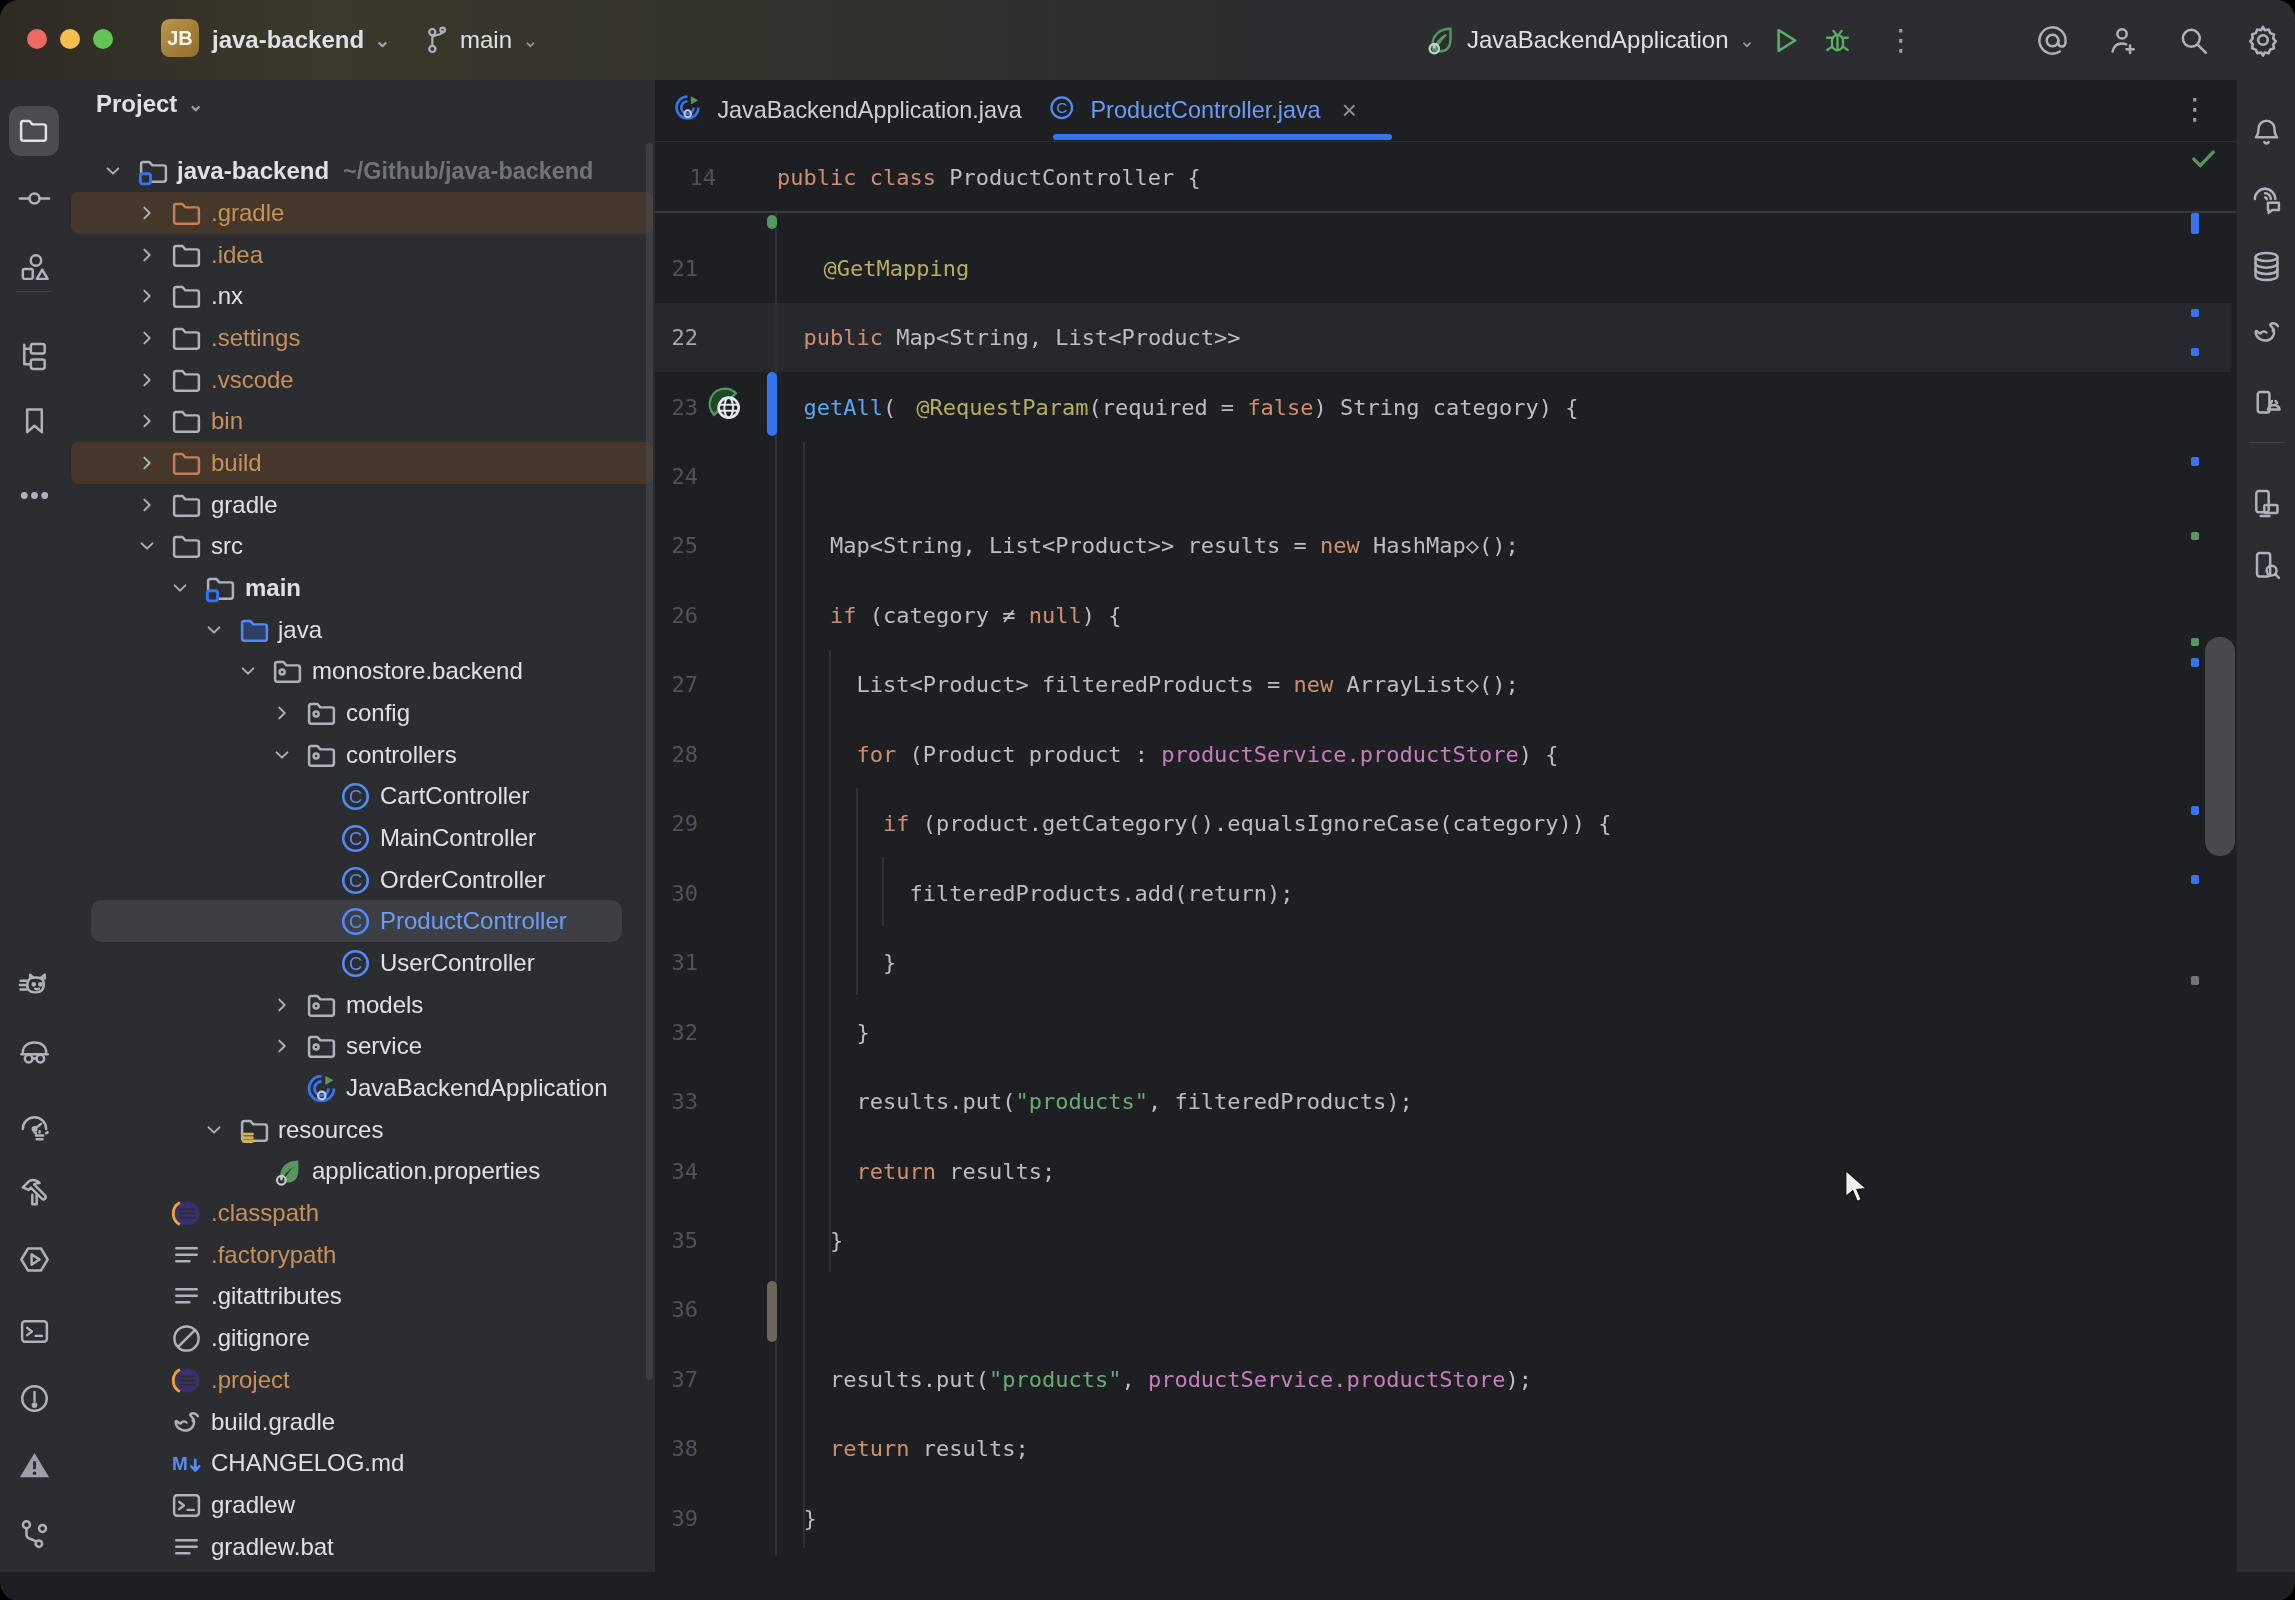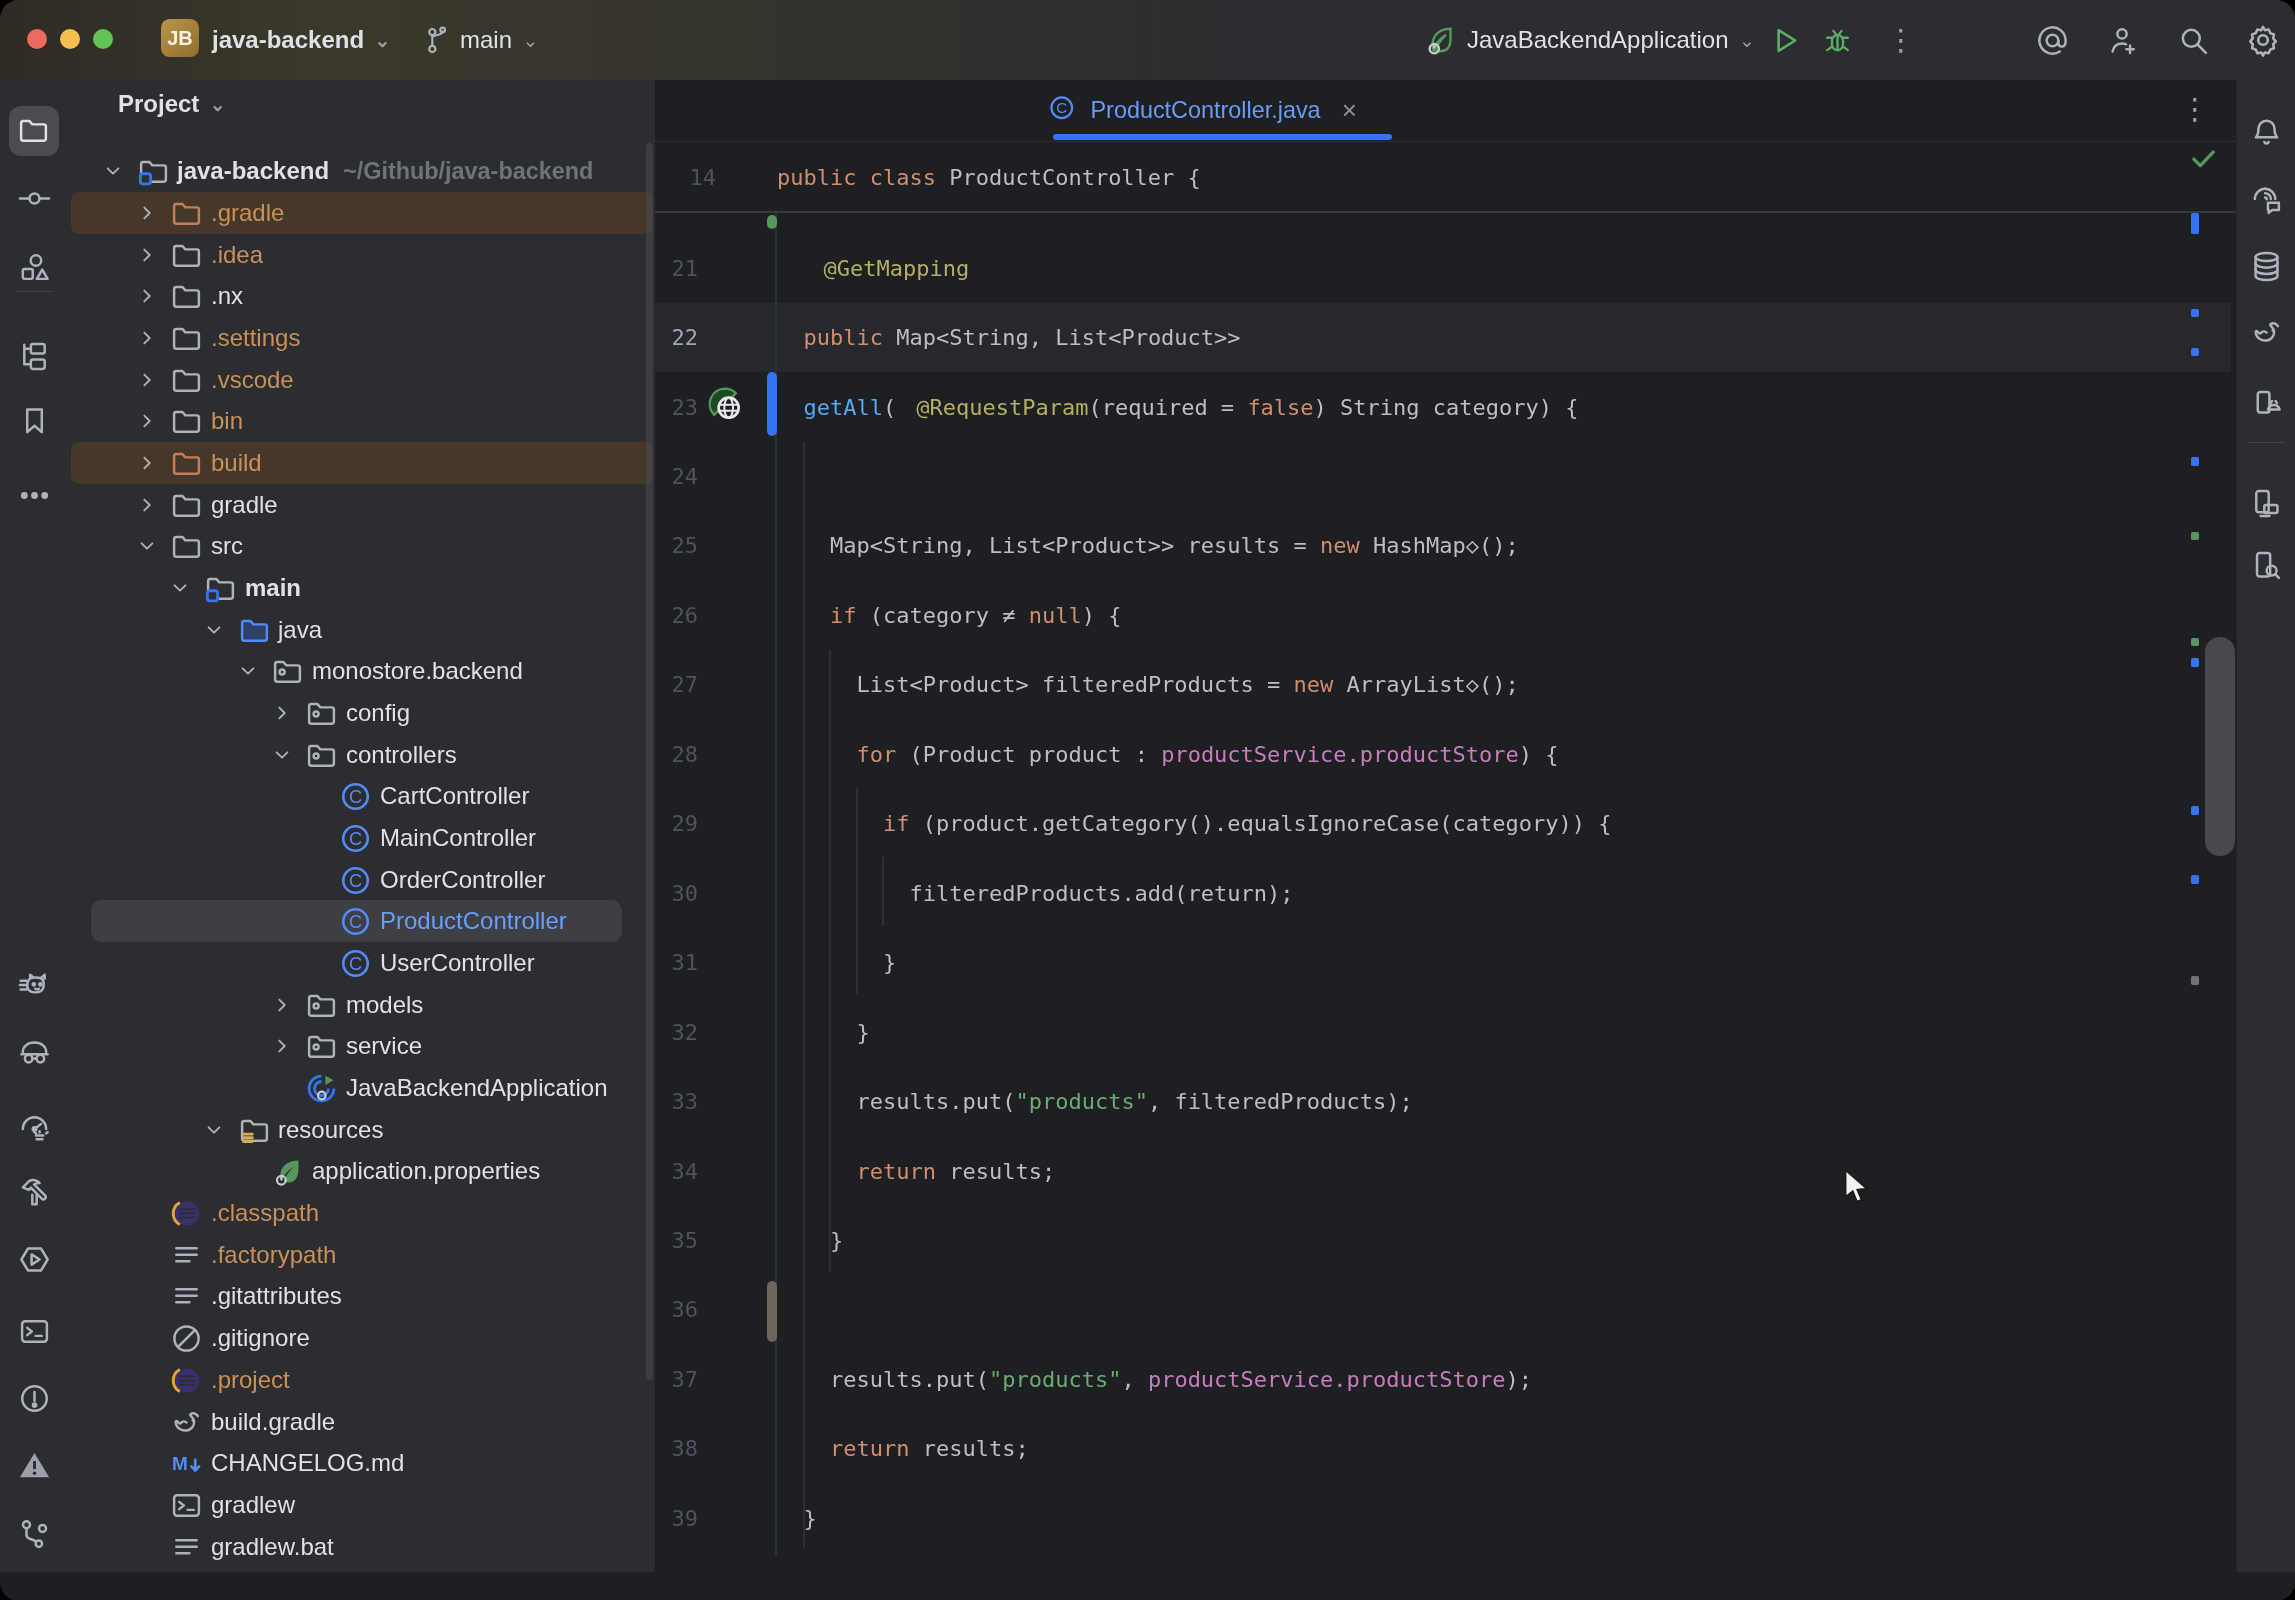--- a/index.html
+++ b/index.html
@@ -25,21 +25,21 @@
     border-right:0.9px solid #222427;}
   .act-slot{position:absolute;left:0;width:68px;height:49px;display:flex;align-items:center;justify-content:center;}
   .act-active{position:absolute;left:8.7px;width:50px;height:50px;border-radius:12px;background:#4a4c50;
     display:flex;align-items:center;justify-content:center;}
   .rail-div{position:absolute;left:15.6px;width:36px;height:0;border-top:1.7px solid #43454a;}
 
   
   .project{position:absolute;left:68px;top:80px;width:588px;height:1492px;background:#2b2d30;
     border-right:0.9px solid #1a1b1d;overflow:hidden;}
   .proj-head{position:absolute;left:28px;top:5.2px;height:38px;display:flex;align-items:center;
-    color:#dfe1e5;font-size:24px;font-weight:700;margin-left:22px;}
+    color:#dfe1e5;font-size:24px;font-weight:700;}
   .tree-row{position:absolute;left:0;width:588px;height:42px;}
   .row-hl-brown{position:absolute;left:2.6px;right:3.5px;top:0;bottom:0;border-radius:7.8px;background:#45382a;}
   .row-hl-sel{position:absolute;left:22.6px;width:531px;top:0;bottom:0;border-radius:10.4px;background:#3d3f44;}
   .tree-inner{position:absolute;top:0;height:42px;display:flex;align-items:center;font-size:24px;color:#dfe1e5;}
   .t-ign{color:#c99059;}
   .t-sel{color:#6c9ef8;}
   .t-bold{font-weight:700;}
   .t-suffix{color:#6f737a;margin-left:14px;font-size:23.4px;}
   .tree-chev{position:absolute;top:0;height:42px;display:flex;align-items:center;color:#9da0a8;}
   .tree-icon{position:absolute;top:3.5px;width:35px;height:35px;}
@@ -595,20 +595,31 @@
                 <path d="M5 7h14M5 11.5h14M5 16h9"></path>
               </svg></div>
             <div class="tree-inner" style="left:143px">gradlew.bat</div>
           </div>
         </div>
     <div class="pp-scroll"></div>
   </div>
 
   <div class="editor">
     <div class="tabbar">
+      <div class="tab" style="left:17.4px;color:#ced0d6;">
+        <span>
+          <svg width="31" height="31" viewBox="0 0 24 24">
+                <path d="M12 3.5a8.5 8.5 0 1 0 8.5 8.5" fill="none" stroke="#3574F0" stroke-width="2"></path>
+                <path d="M12 7.2a4.8 4.8 0 1 0 4.8 4.8" fill="none" stroke="#3574F0" stroke-width="2"></path>
+                <path d="M14.6 3.2l5.6 3.2-5.6 3.2z" fill="#57965C"></path>
+                <circle cx="12.2" cy="16.8" r="2.6" fill="none" stroke="#c8ccd2" stroke-width="1.5"></circle>
+              </svg>
+        </span>
+        <span>JavaBackendApplication.java</span>
+      </div>
       <div class="tab" style="left:392px;color:#6a9bf5;">
         <span>
           <svg width="29.5" height="29.5" viewBox="0 0 24 24" style="font-size:27px">
                 <circle cx="12" cy="12" r="8.4" fill="none" stroke="#548AF7" stroke-width="1.8"></circle>
                 <text x="12" y="16.4" font-size="12.5" fill="#548AF7" text-anchor="middle" font-family="Liberation Sans, sans-serif">C</text>
               </svg>
         </span>
         <span>ProductController.java</span>
         <span style="color:#8c9097;font-size:26px;margin-left:7px;">×</span>
       </div>

